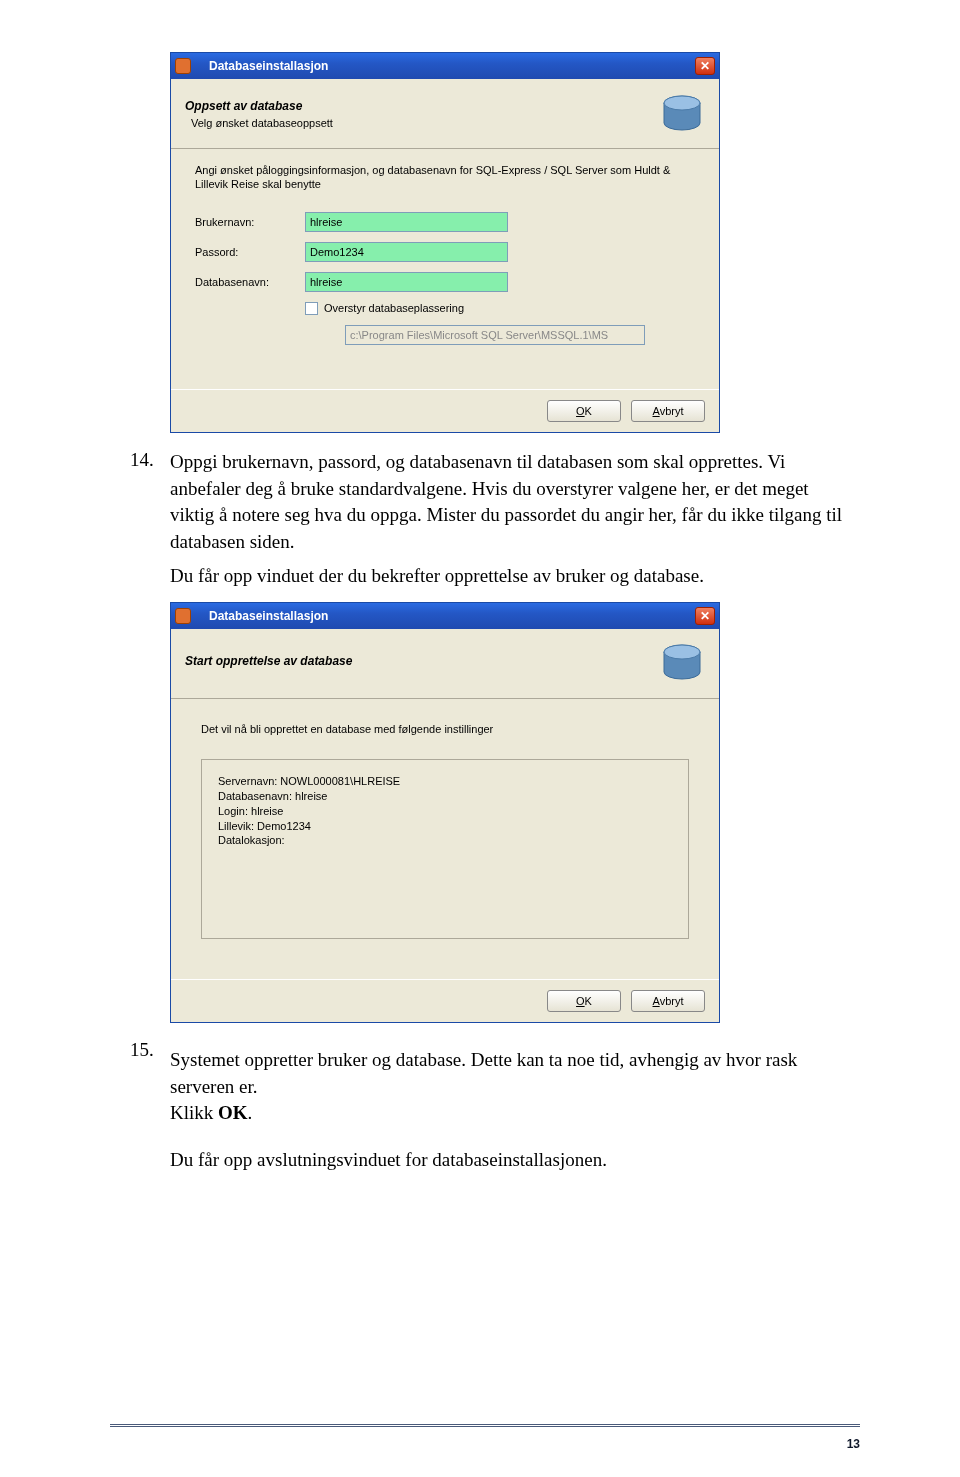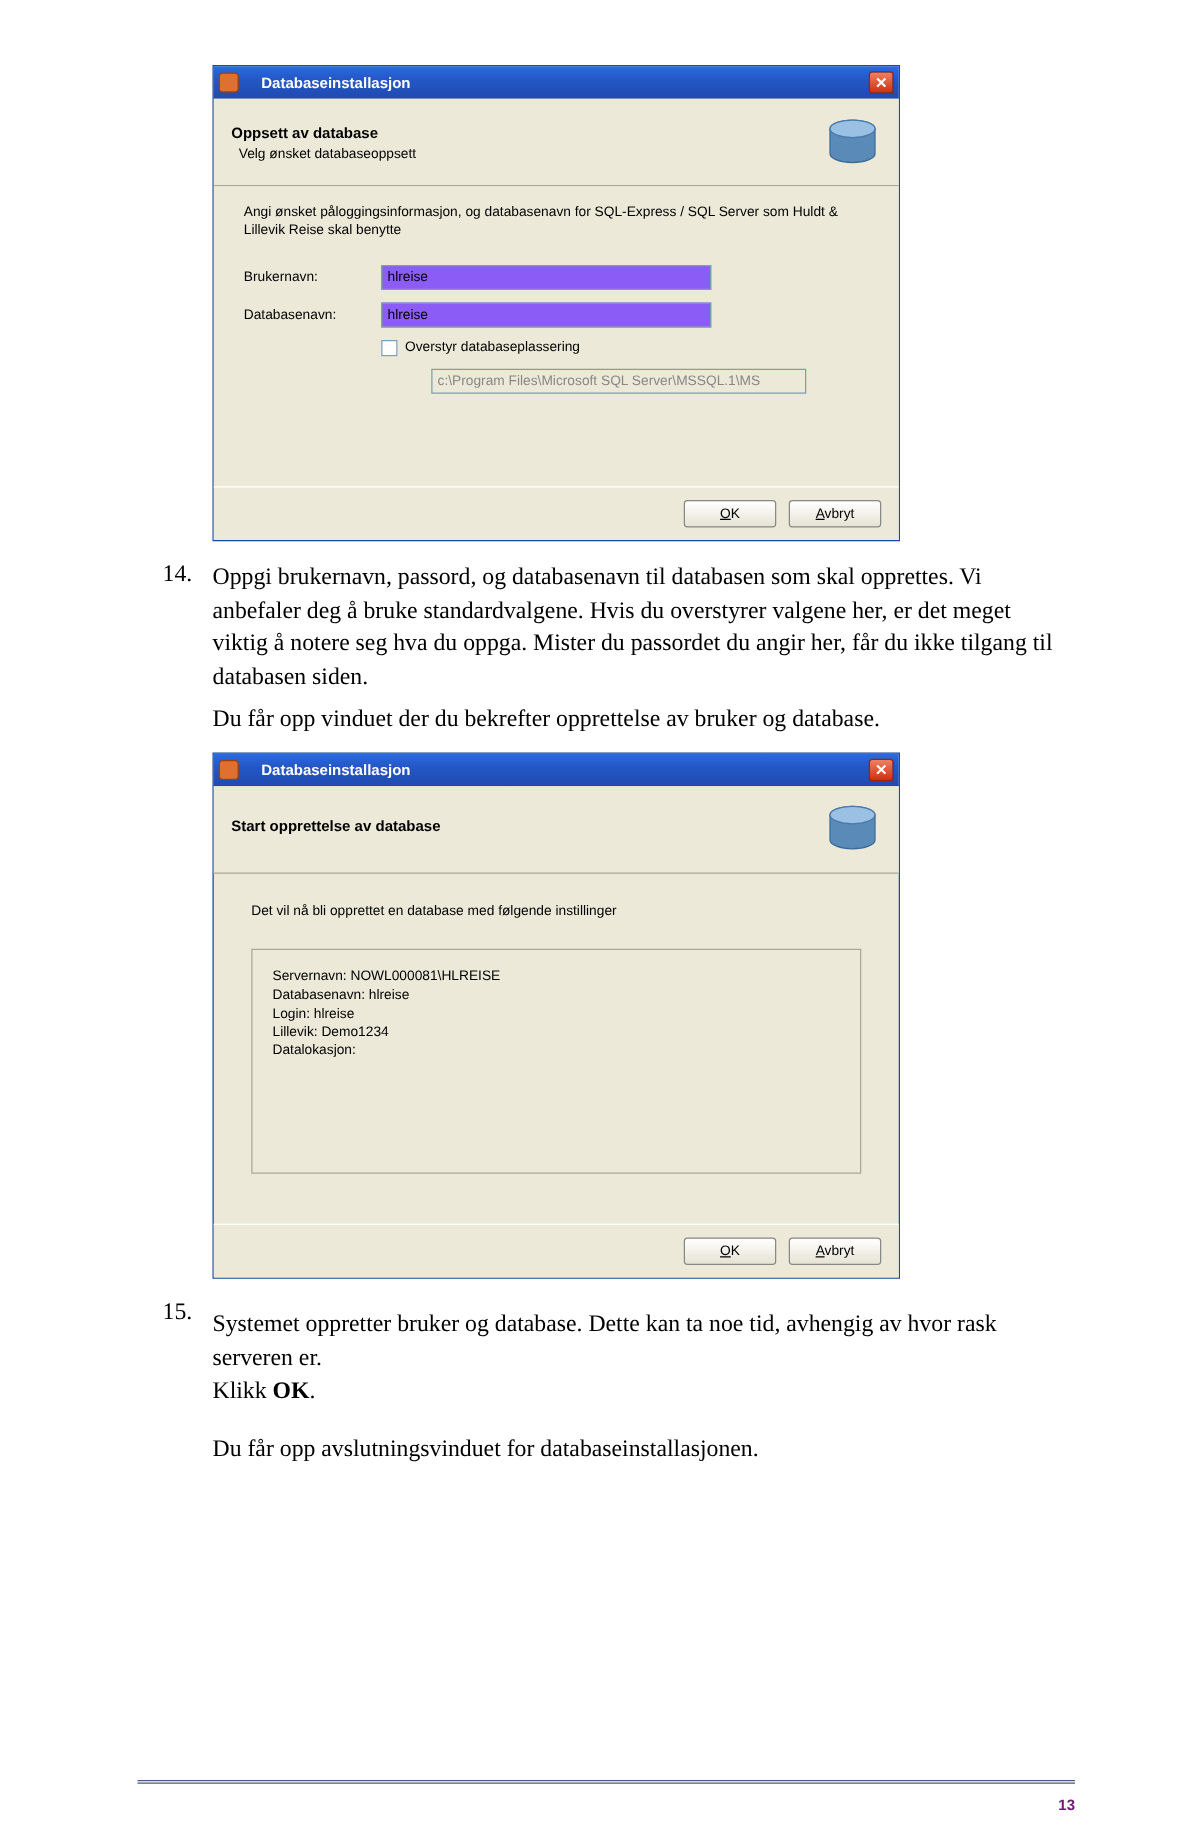--- a/index.html
+++ b/index.html
@@ -74,21 +74,21 @@
   .dialog-header {
     height: 70px;
     background: #ece9d8;
     border-bottom: 1px solid #aca899;
     display: flex;
     align-items: center;
     padding: 8px 14px;
     gap: 10px;
   }
   .dialog-header .hdr-left { flex: 1; }
-  .dialog-header .hdr-title { font-weight: bold; font-size: 12px; margin-bottom: 4px; }
+  .dialog-header .hdr-title { font-weight: bold; font-size: 12px; margin-bottom: 4px; font-style: italic; }
   .dialog-header .hdr-sub { font-size: 11px; padding-left: 6px; }
   .cyl-icon {
     width: 46px; height: 46px;
     position: relative;
   }
   .cyl-icon svg { width: 46px; height: 46px; }
   .dialog-body {
     padding: 14px 24px 8px 24px;
     min-height: 240px;
     background: #ece9d8;
@@ -97,24 +97,24 @@
   .form-row {
     display: flex;
     align-items: center;
     margin-bottom: 10px;
   }
   .form-row .label {
     width: 110px;
     font-size: 11px;
   }
   .form-row .field {
-    width: 264px;
+    width: 203px;
     height: 20px;
     border: 1px solid #7f9db9;
-    background: #8b5cf6;
+    background: #86efac;
     padding: 2px 4px;
     font-size: 11px;
     font-family: Tahoma, Arial, sans-serif;
   }
   .form-row .field.disabled {
     background: #ece9d8;
     color: #888;
   }
   .checkbox-row {
     display: flex;
@@ -167,21 +167,21 @@
     bottom: 50px;
     border-top: 3px double #4a5a7a;
   }
   .page-num {
     position: absolute;
     right: 100px;
     bottom: 26px;
     font-family: Arial, sans-serif;
     font-size: 12px;
     font-weight: bold;
-    color: #701a75;
+    color: #0f172a;
   }
 </style>
 </head>
 <body>
 
 <div class="page">
 
 
   <div class="dialog-wrap">
     <div class="dialog">
@@ -203,20 +203,24 @@
             <path d="M5 12 v20 a18 7 0 0 0 36 0 v-20" fill="#5a8ab8" stroke="#3a6a98"></path>
             <ellipse cx="23" cy="12" rx="18" ry="7" fill="#9ac0e4" stroke="#4a7aa8"></ellipse>
           </svg>
         </div>
       </div>
       <div class="dialog-body">
         <div class="info-text">Angi ønsket påloggingsinformasjon, og databasenavn for SQL-Express / SQL Server som Huldt &amp; Lillevik Reise skal benytte</div>
         <div class="form-row">
           <div class="label">Brukernavn:</div>
           <input class="field" value="hlreise" style="">
+        </div>
+        <div class="form-row">
+          <div class="label">Passord:</div>
+          <input class="field" value="Demo1234" style="">
         </div>
         <div class="form-row">
           <div class="label">Databasenavn:</div>
           <input class="field" value="hlreise" style="">
         </div>
         <div class="checkbox-row">
           <div class="cb"></div>
           <span>Overstyr databaseplassering</span>
         </div>
         <div class="form-row path-row">

